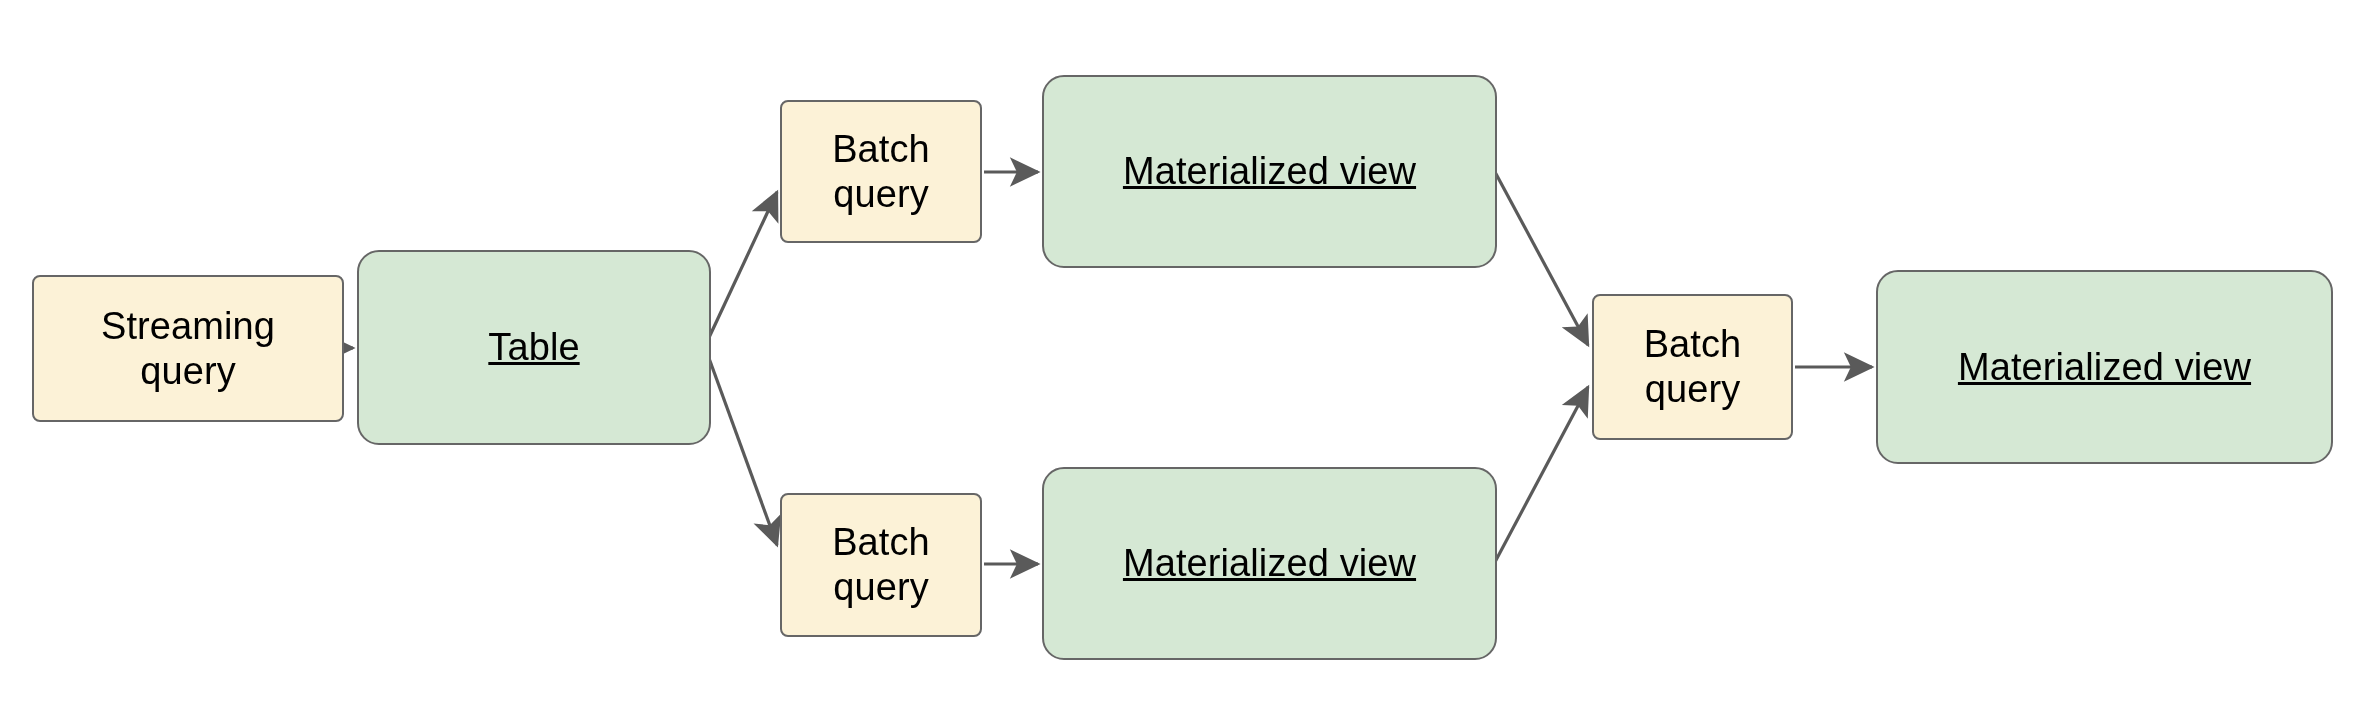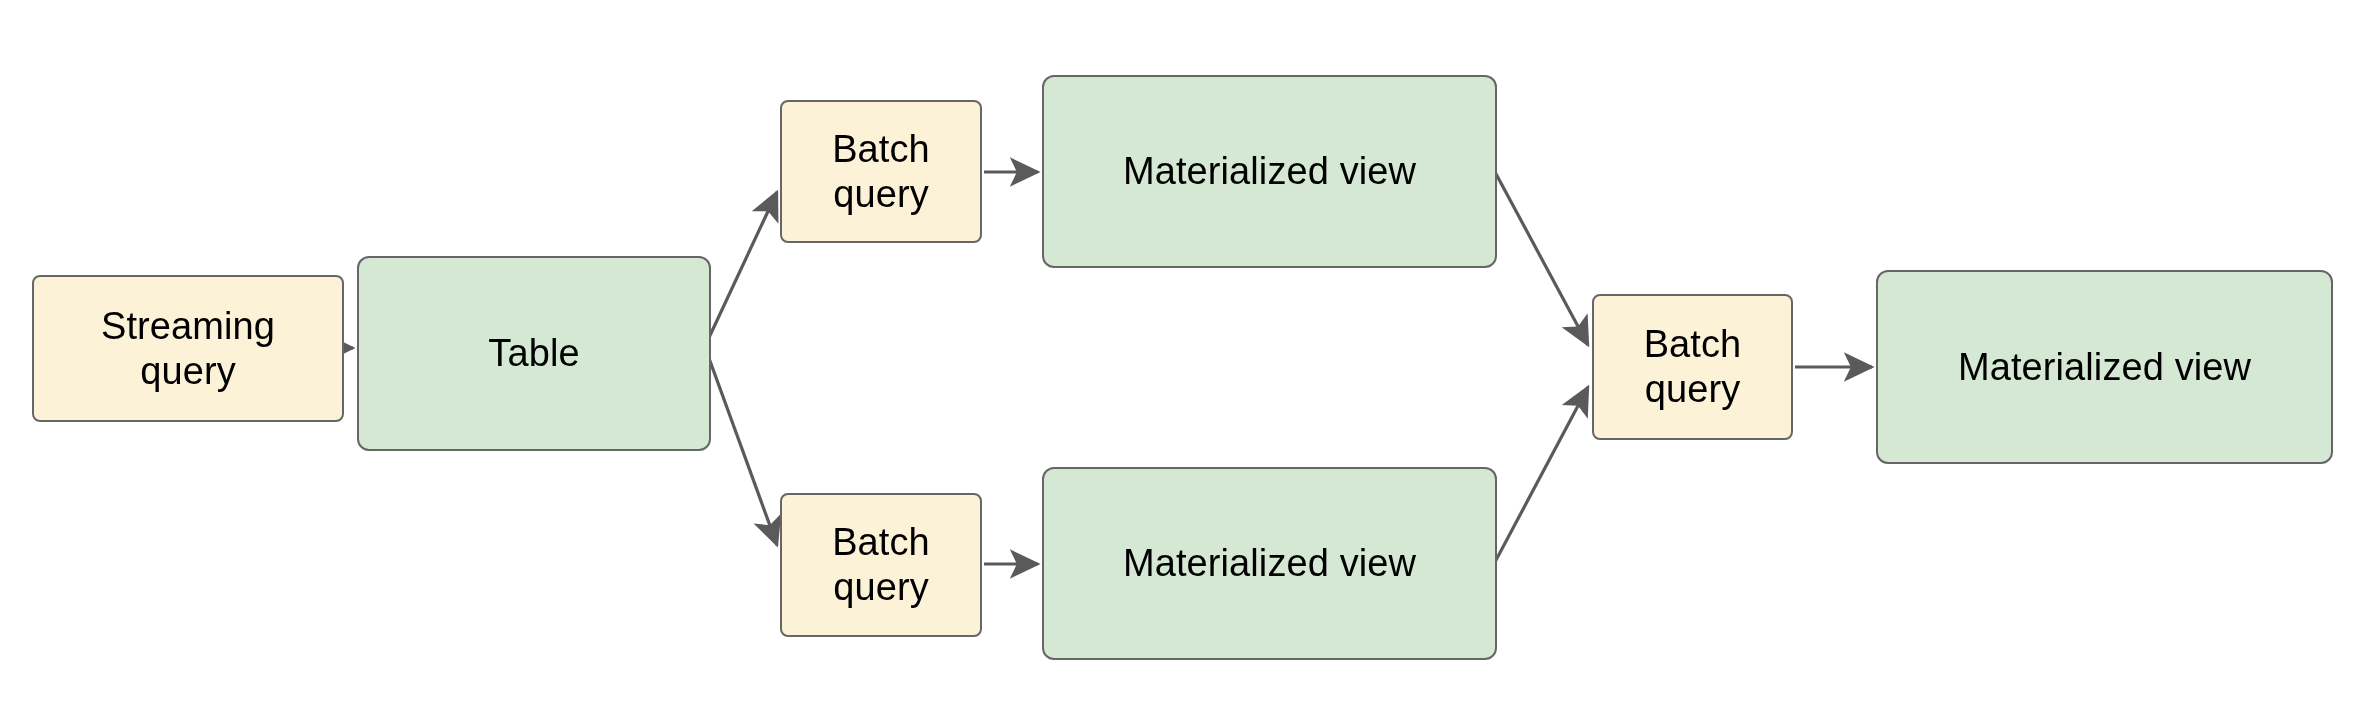--- a/index.html
+++ b/index.html
@@ -39,21 +39,22 @@
     letter-spacing: 0.1px;
     border: 2px solid #666666;
     white-space: pre-line;
   }
   .node.process {
     background: #fcf2d7;
     border-radius: 8px;
   }
   .node.store {
     background: #d5e8d4;
-    border-radius: 12px;
+    border-radius: 22px;
+    text-decoration: underline;
   }
   .node-label {
     display: block;
     white-space: pre-line;
     pointer-events: none;
   }
 </style>
 </head>
 <body>
 
@@ -75,21 +76,21 @@
         <line x1="1495" y1="562" x2="1588" y2="387"></line>
         <line x1="1795" y1="367" x2="1872" y2="367"></line>
       </g>
   </svg>
 
   <div class="node process" style="left: 32px; top: 275px; width: 312px; height: 147px; background: rgb(252, 242, 215); border-color: rgb(102, 102, 102); color: rgb(0, 0, 0);">
     <span class="node-label">Streaming
 query</span>
   </div>
 
-  <div class="node store" style="left: 357px; top: 256px; width: 354px; height: 195px; background: rgb(213, 232, 212); border-color: rgb(102, 102, 102); color: rgb(0, 0, 0);">
+  <div class="node store" style="left: 357px; top: 250px; width: 354px; height: 195px; background: rgb(213, 232, 212); border-color: rgb(102, 102, 102); color: rgb(0, 0, 0);">
     <span class="node-label">Table</span>
   </div>
 
   <div class="node process" style="left: 780px; top: 100px; width: 202px; height: 143px; background: rgb(252, 242, 215); border-color: rgb(102, 102, 102); color: rgb(0, 0, 0);">
     <span class="node-label">Batch
 query</span>
   </div>
 
   <div class="node store" style="left: 1042px; top: 75px; width: 455px; height: 193px; background: rgb(213, 232, 212); border-color: rgb(102, 102, 102); color: rgb(0, 0, 0);">
     <span class="node-label">Materialized view</span>

